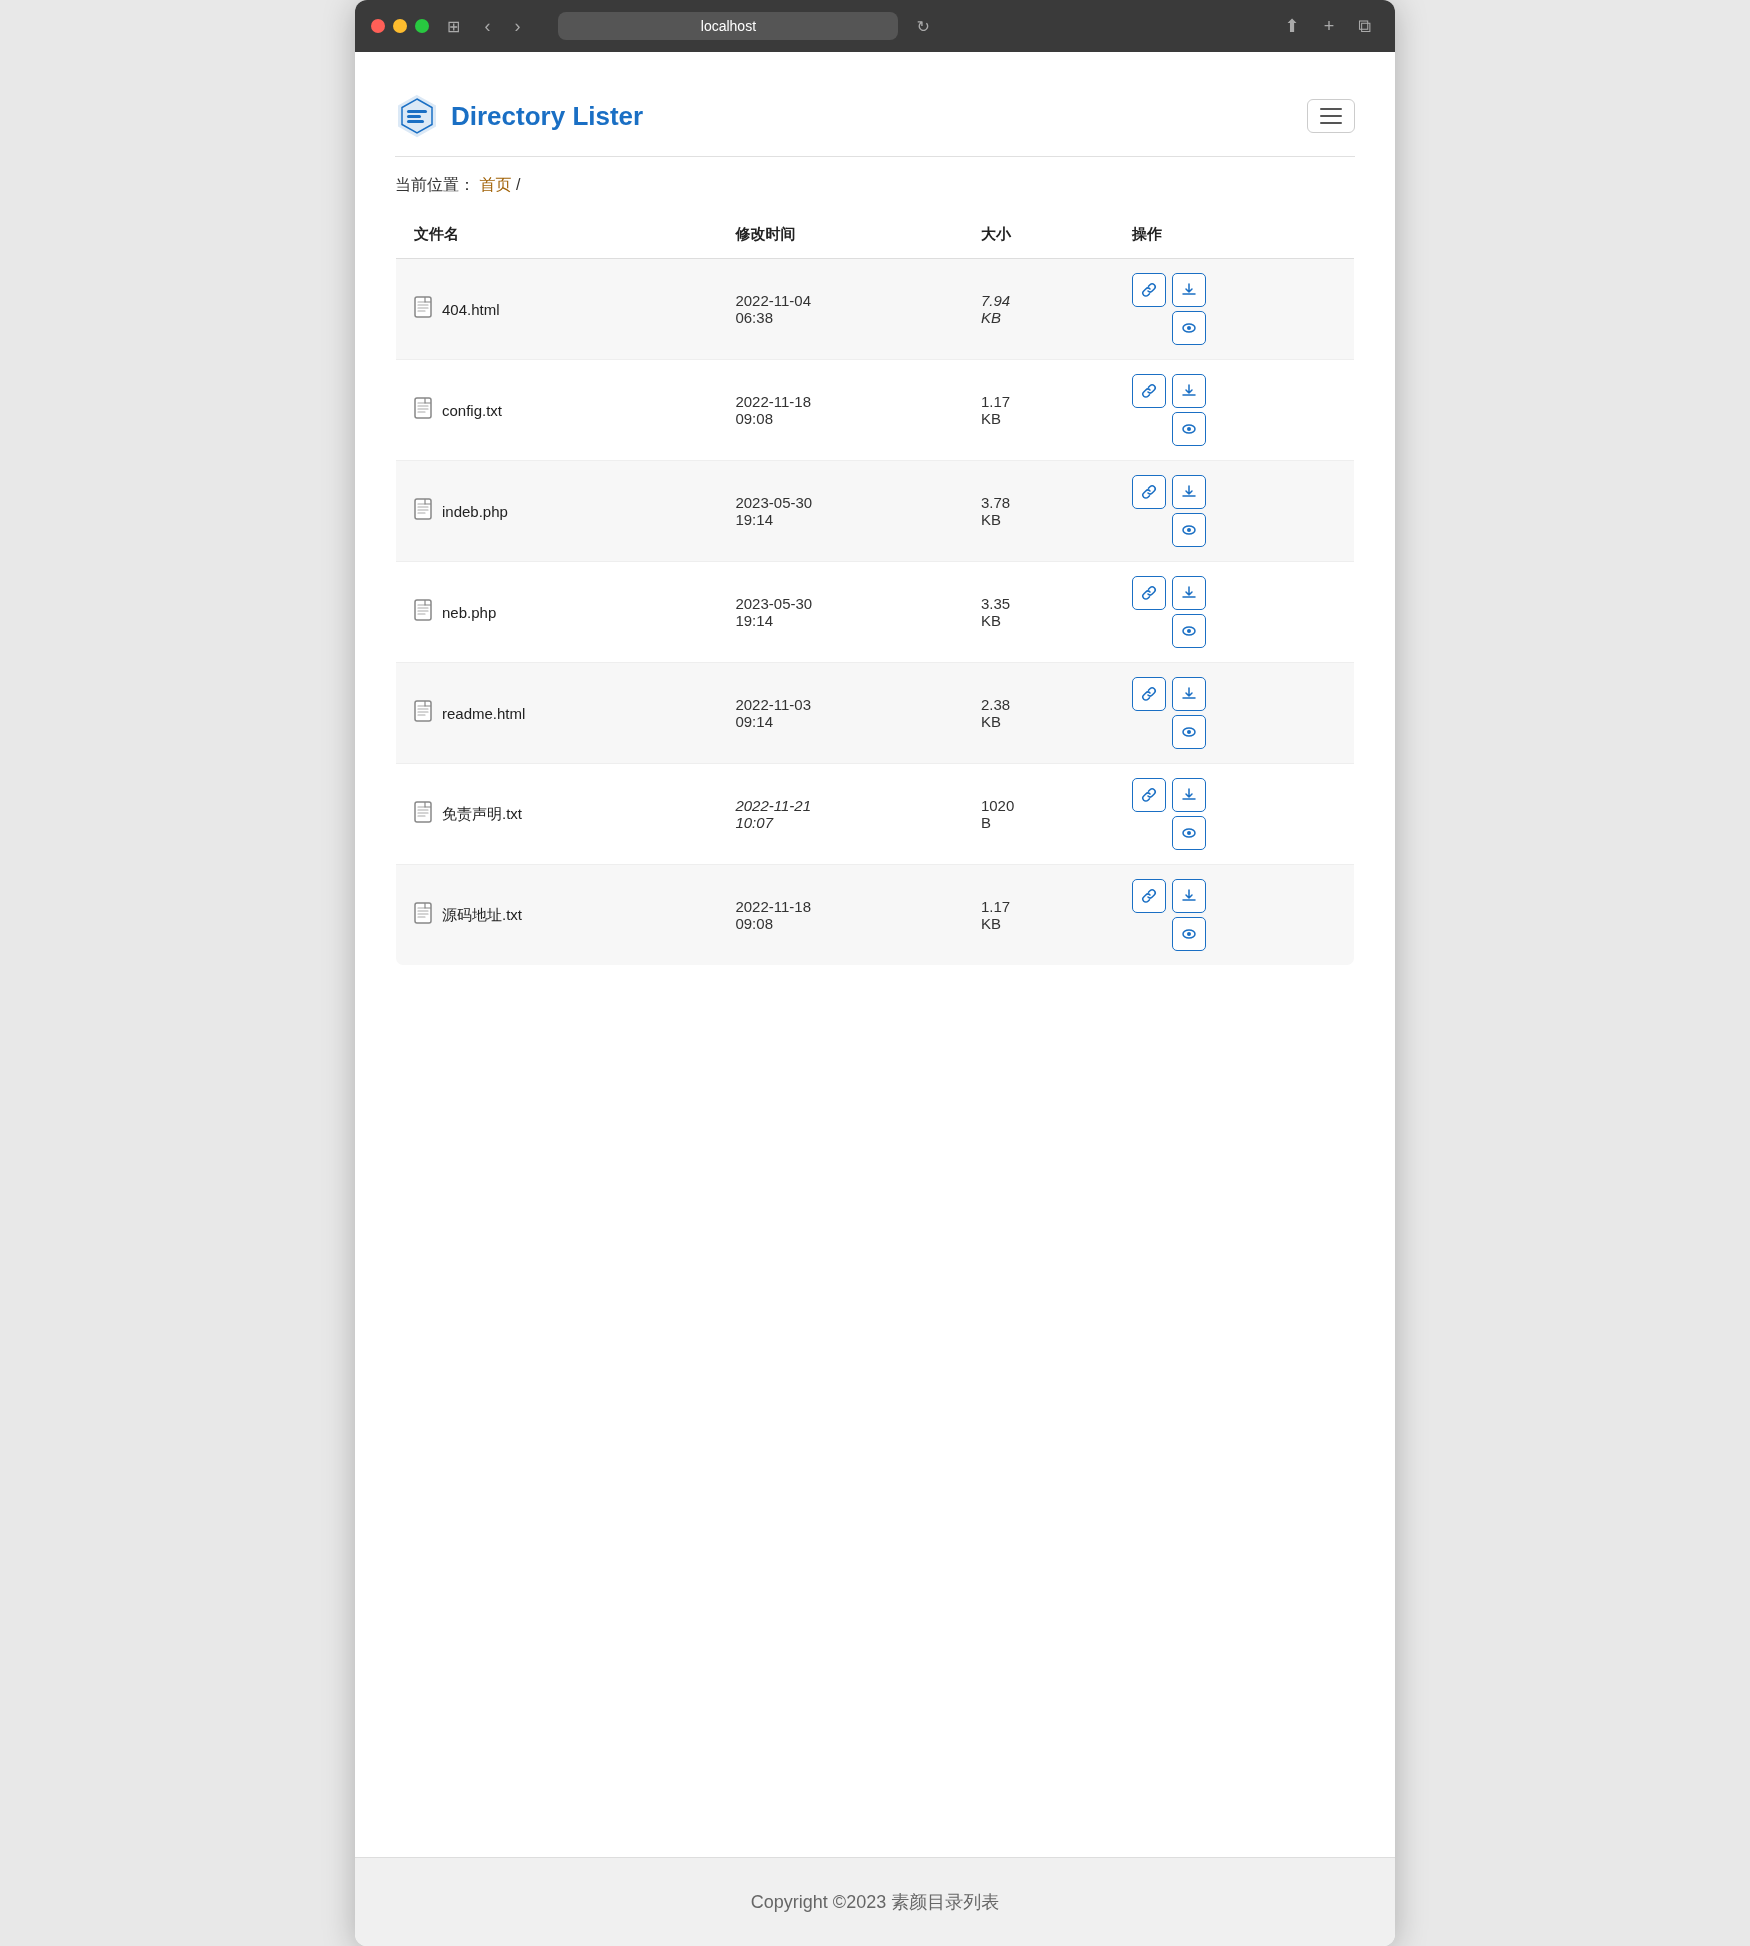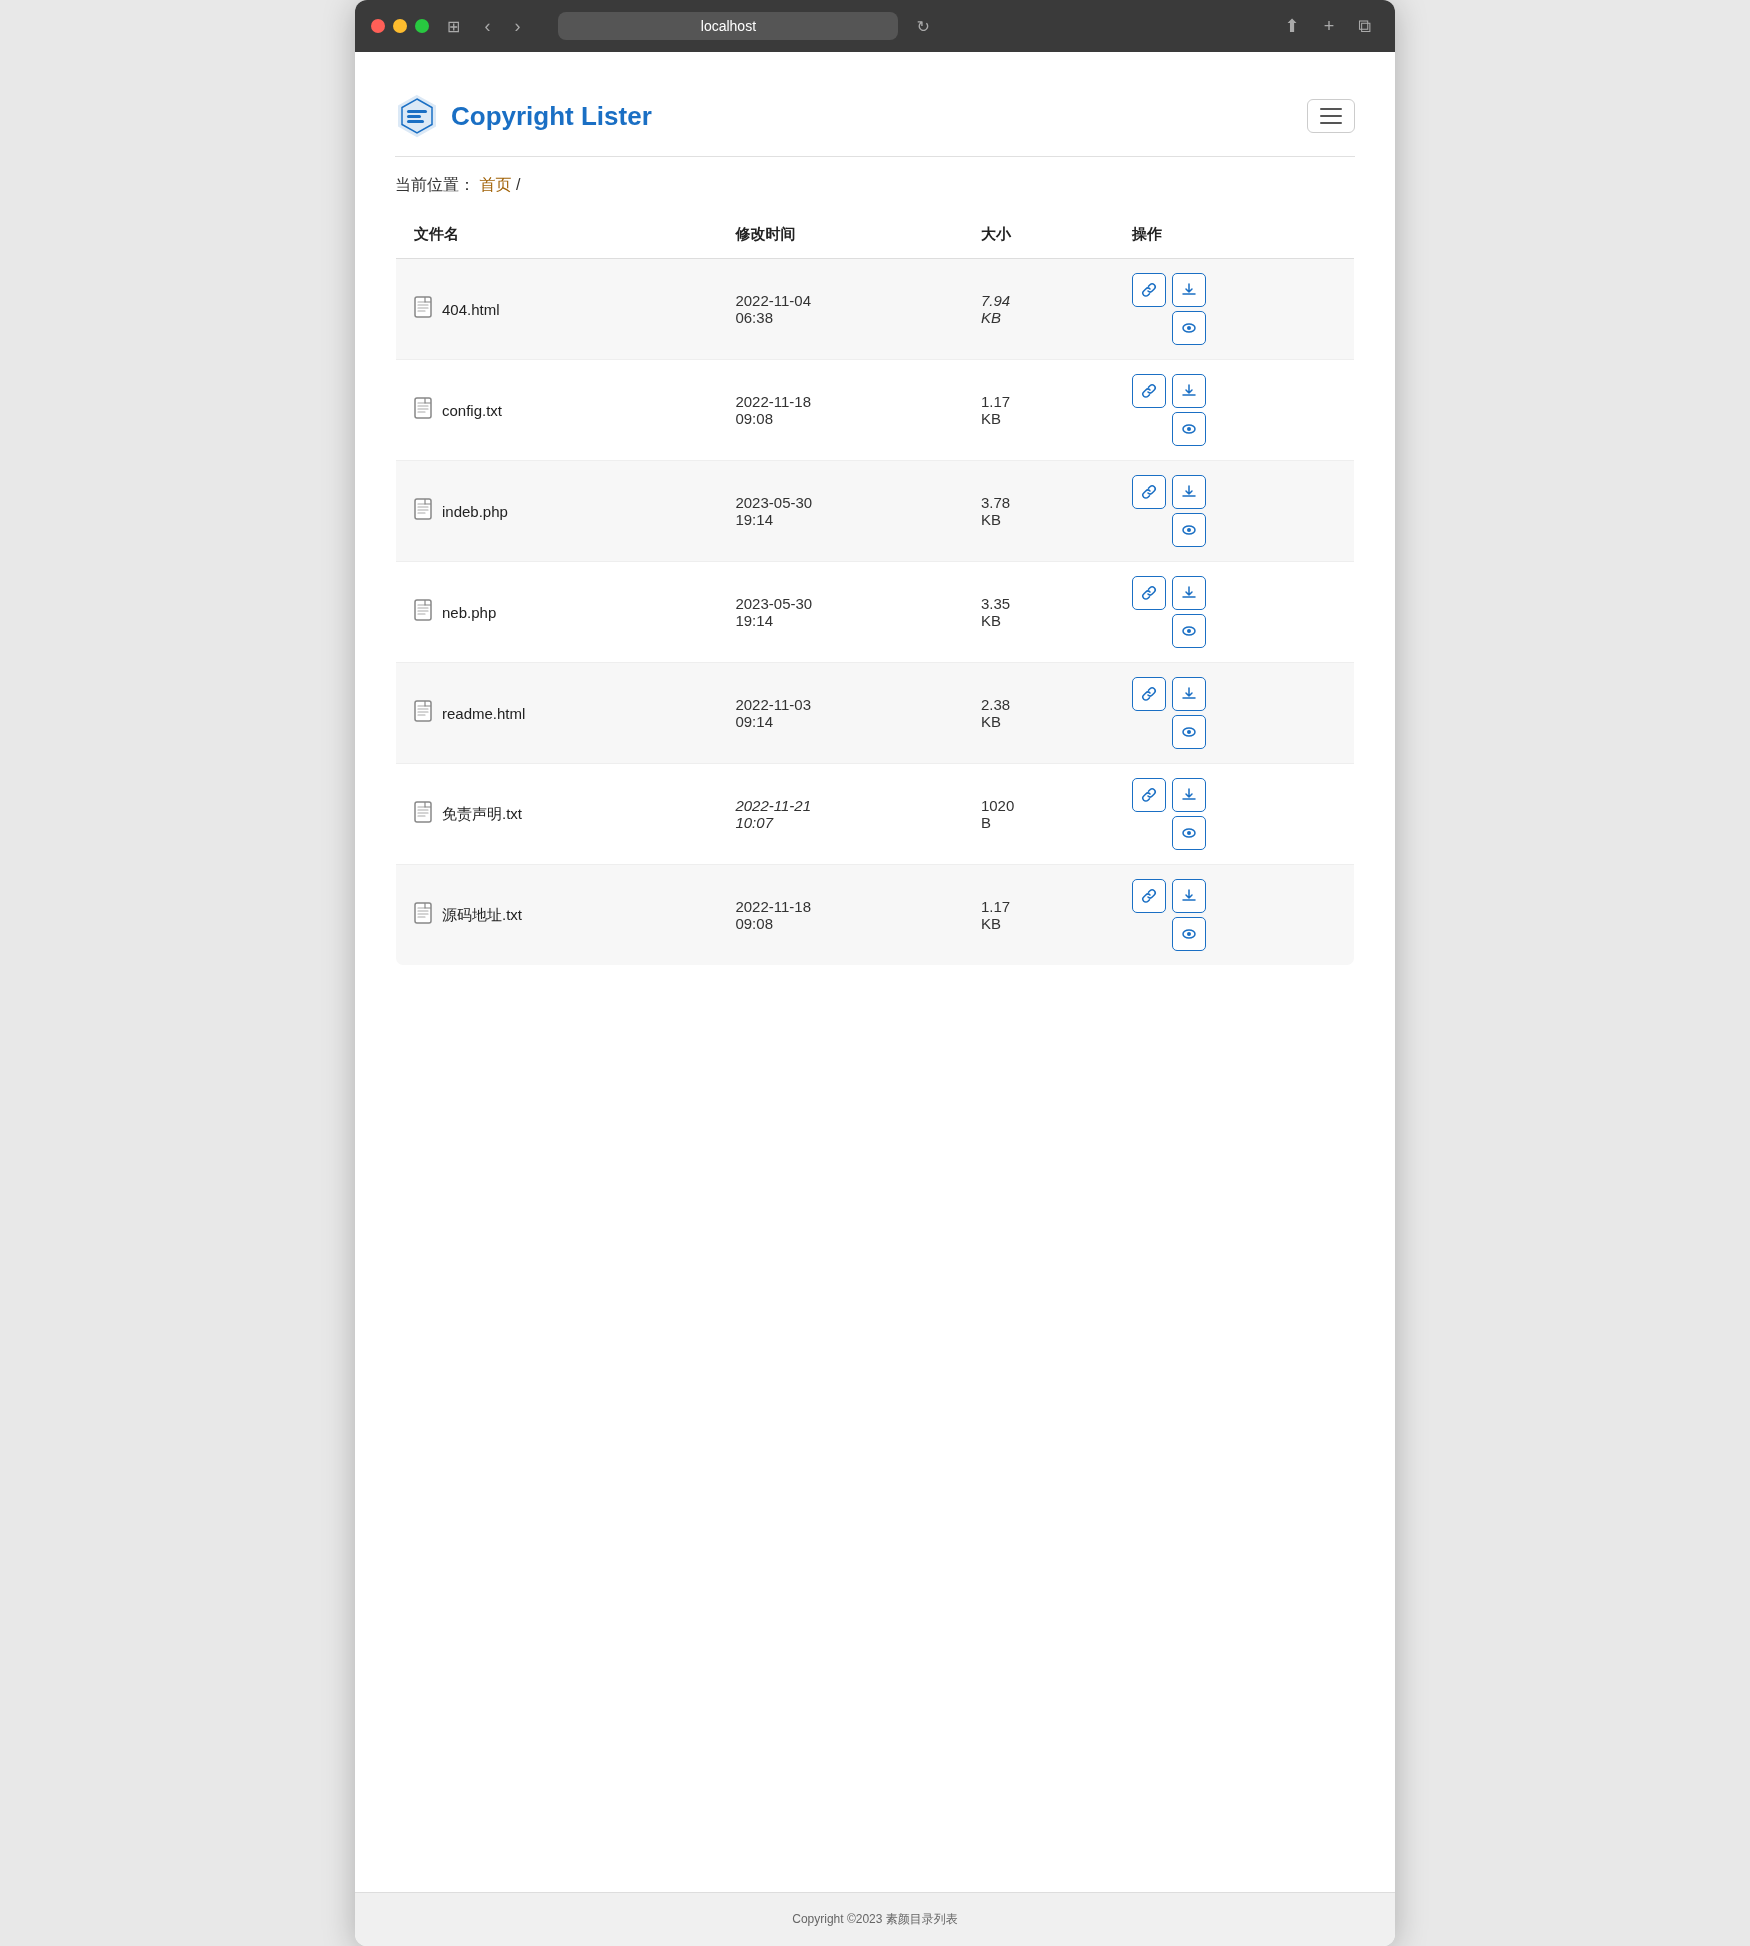--- a/index.html
+++ b/index.html
@@ -208,22 +208,22 @@
       font-size: 16px;
       cursor: pointer;
       display: flex;
       align-items: center;
       justify-content: center;
     }
     
     .site-footer {
       background: #f0f0f0;
       text-align: center;
-      padding: 18px;
-      font-size: 12px;
+      padding: 32px;
+      font-size: 18px;
       color: #666;
       margin-top: auto;
       border-top: 1px solid #ddd;
     }
     .spacer { flex: 1; }
   </style>
 </head>
 <body>
 
 <div class="browser-window">
@@ -252,21 +252,21 @@
     <div class="site-header">
       <div class="logo-area">
 
         <svg class="logo-icon" viewBox="0 0 44 44" fill="none" xmlns="http://www.w3.org/2000/svg">
           <polygon points="22,2 40,12 40,32 22,42 4,32 4,12" fill="#1a6fc4" opacity="0.15" stroke="#1a6fc4" stroke-width="2"></polygon>
           <polygon points="22,5 37,13.5 37,30.5 22,39 7,30.5 7,13.5" fill="none" stroke="#1a6fc4" stroke-width="1.5"></polygon>
           <rect x="12" y="16" width="20" height="3" rx="1.5" fill="#1a6fc4"></rect>
           <rect x="12" y="21" width="14" height="3" rx="1.5" fill="#1a6fc4"></rect>
           <rect x="12" y="26" width="17" height="3" rx="1.5" fill="#1a6fc4"></rect>
         </svg>
-        <span class="logo-text">Copyright Lister</span>
+        <span class="logo-text">Directory Lister</span>
       </div>
       <button class="hamburger-btn">
         <span></span>
         <span></span>
         <span></span>
       </button>
     </div>
 
     <div class="breadcrumb">
       <span>当前位置：</span>

